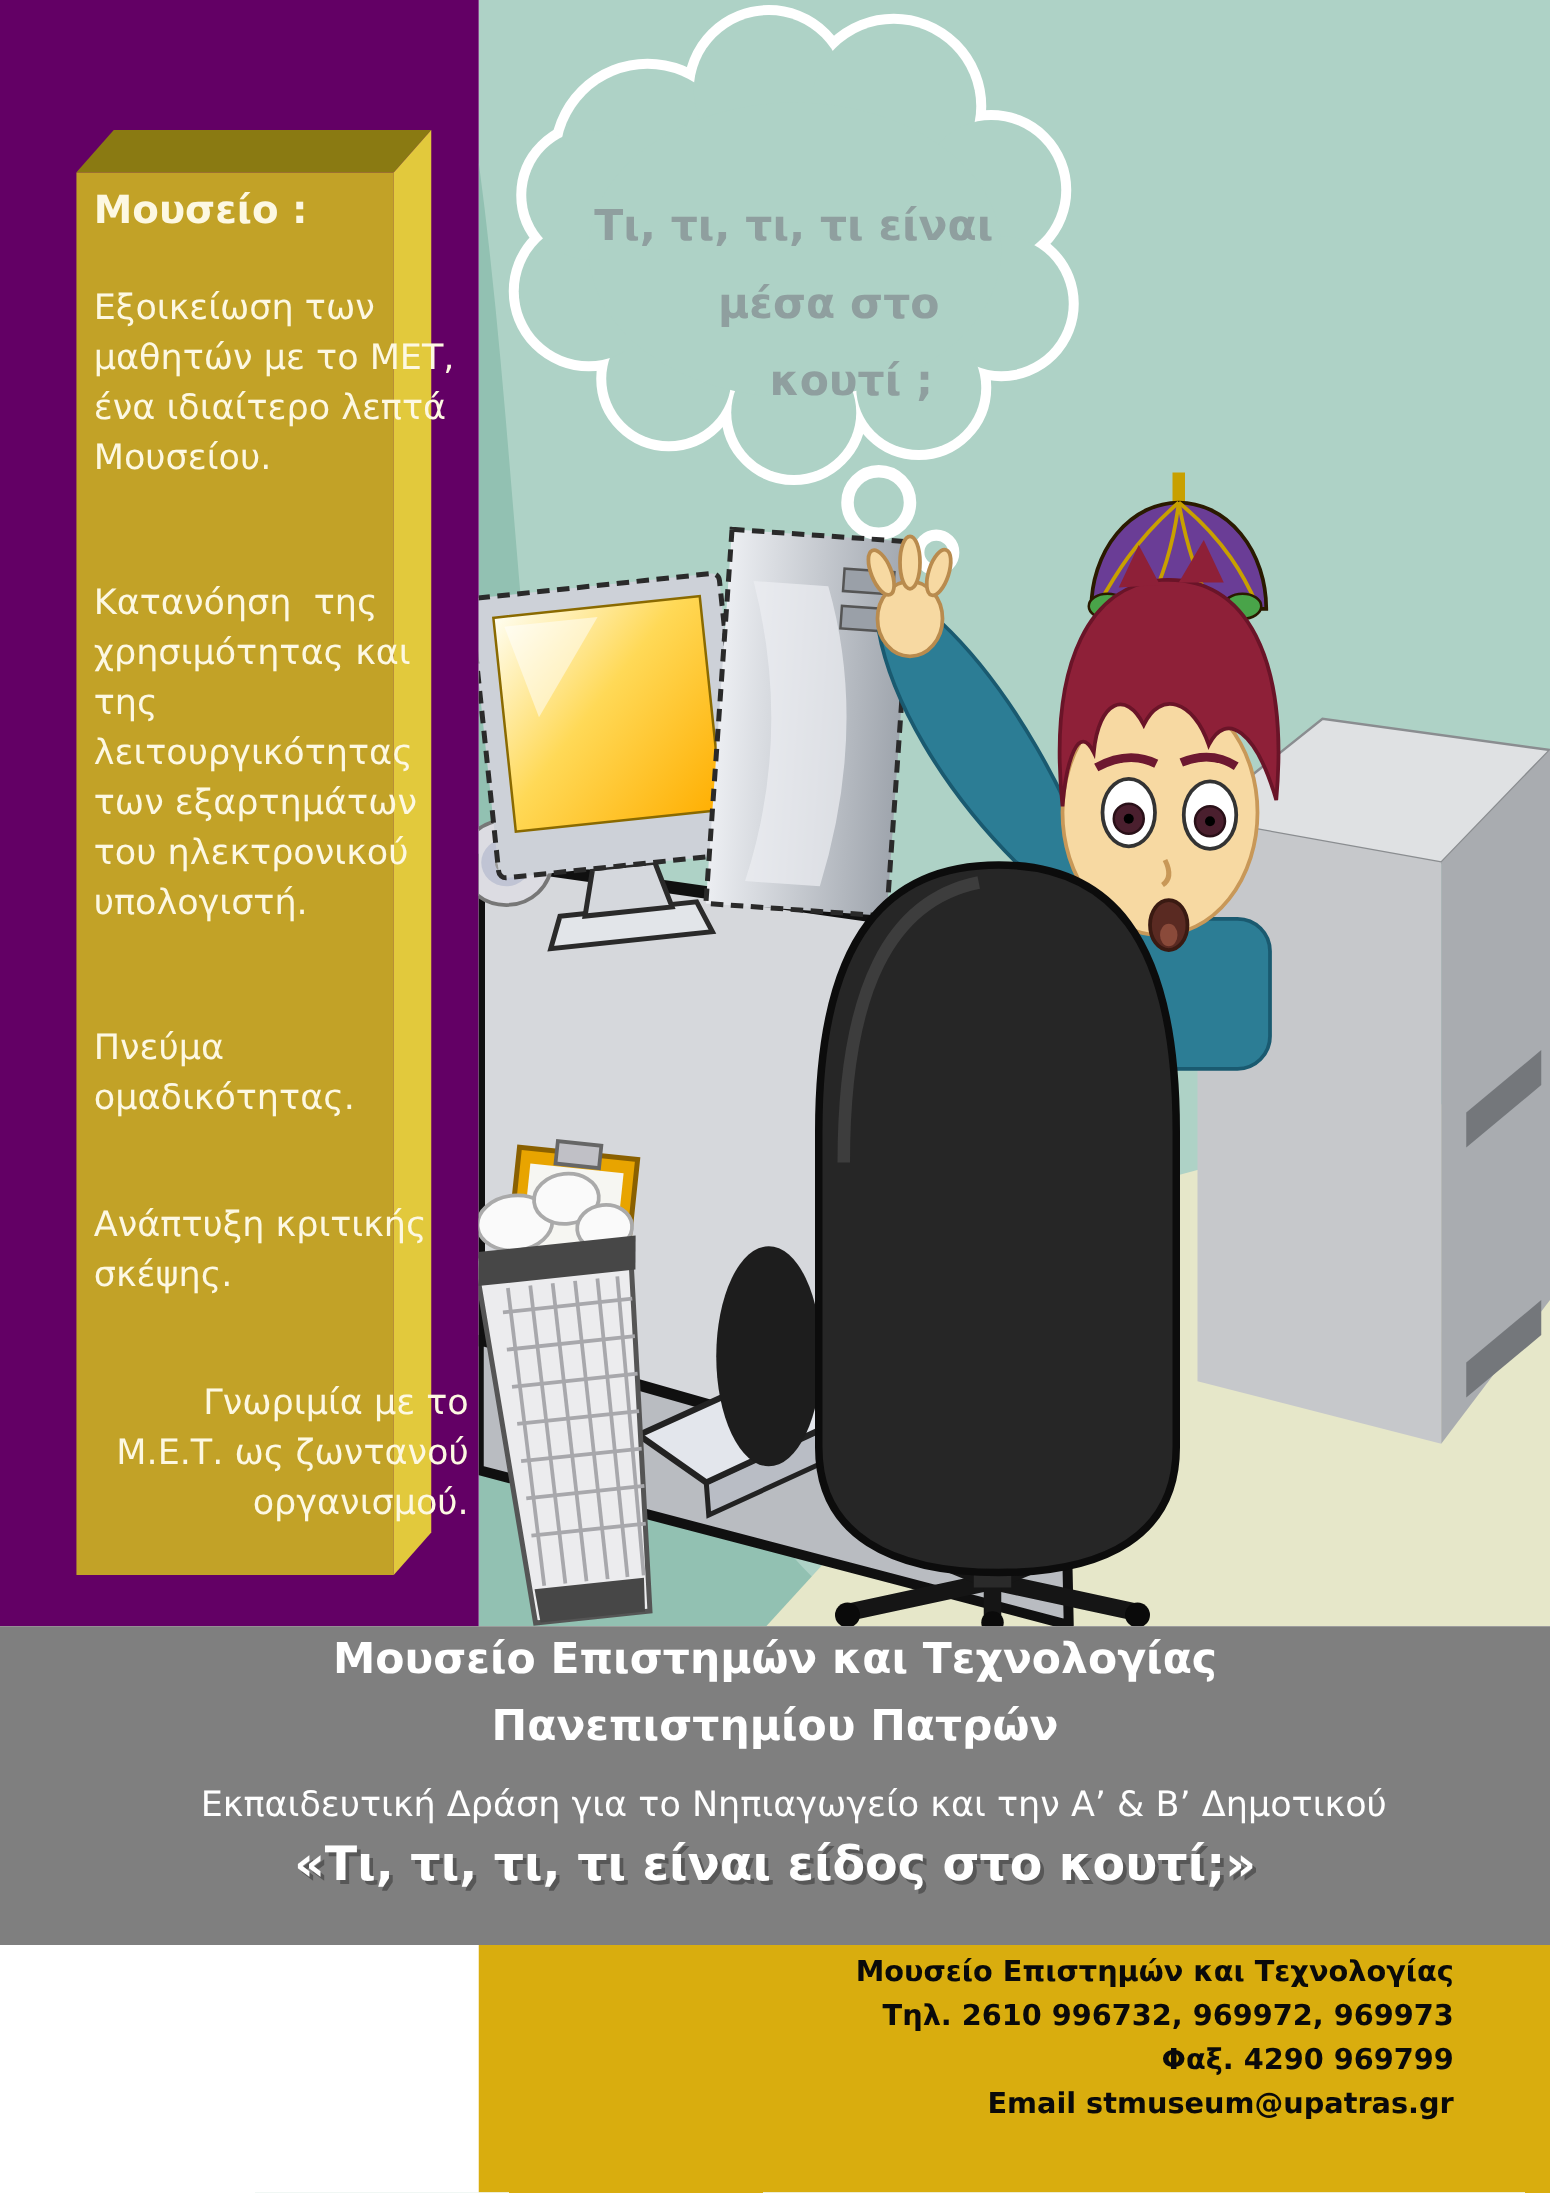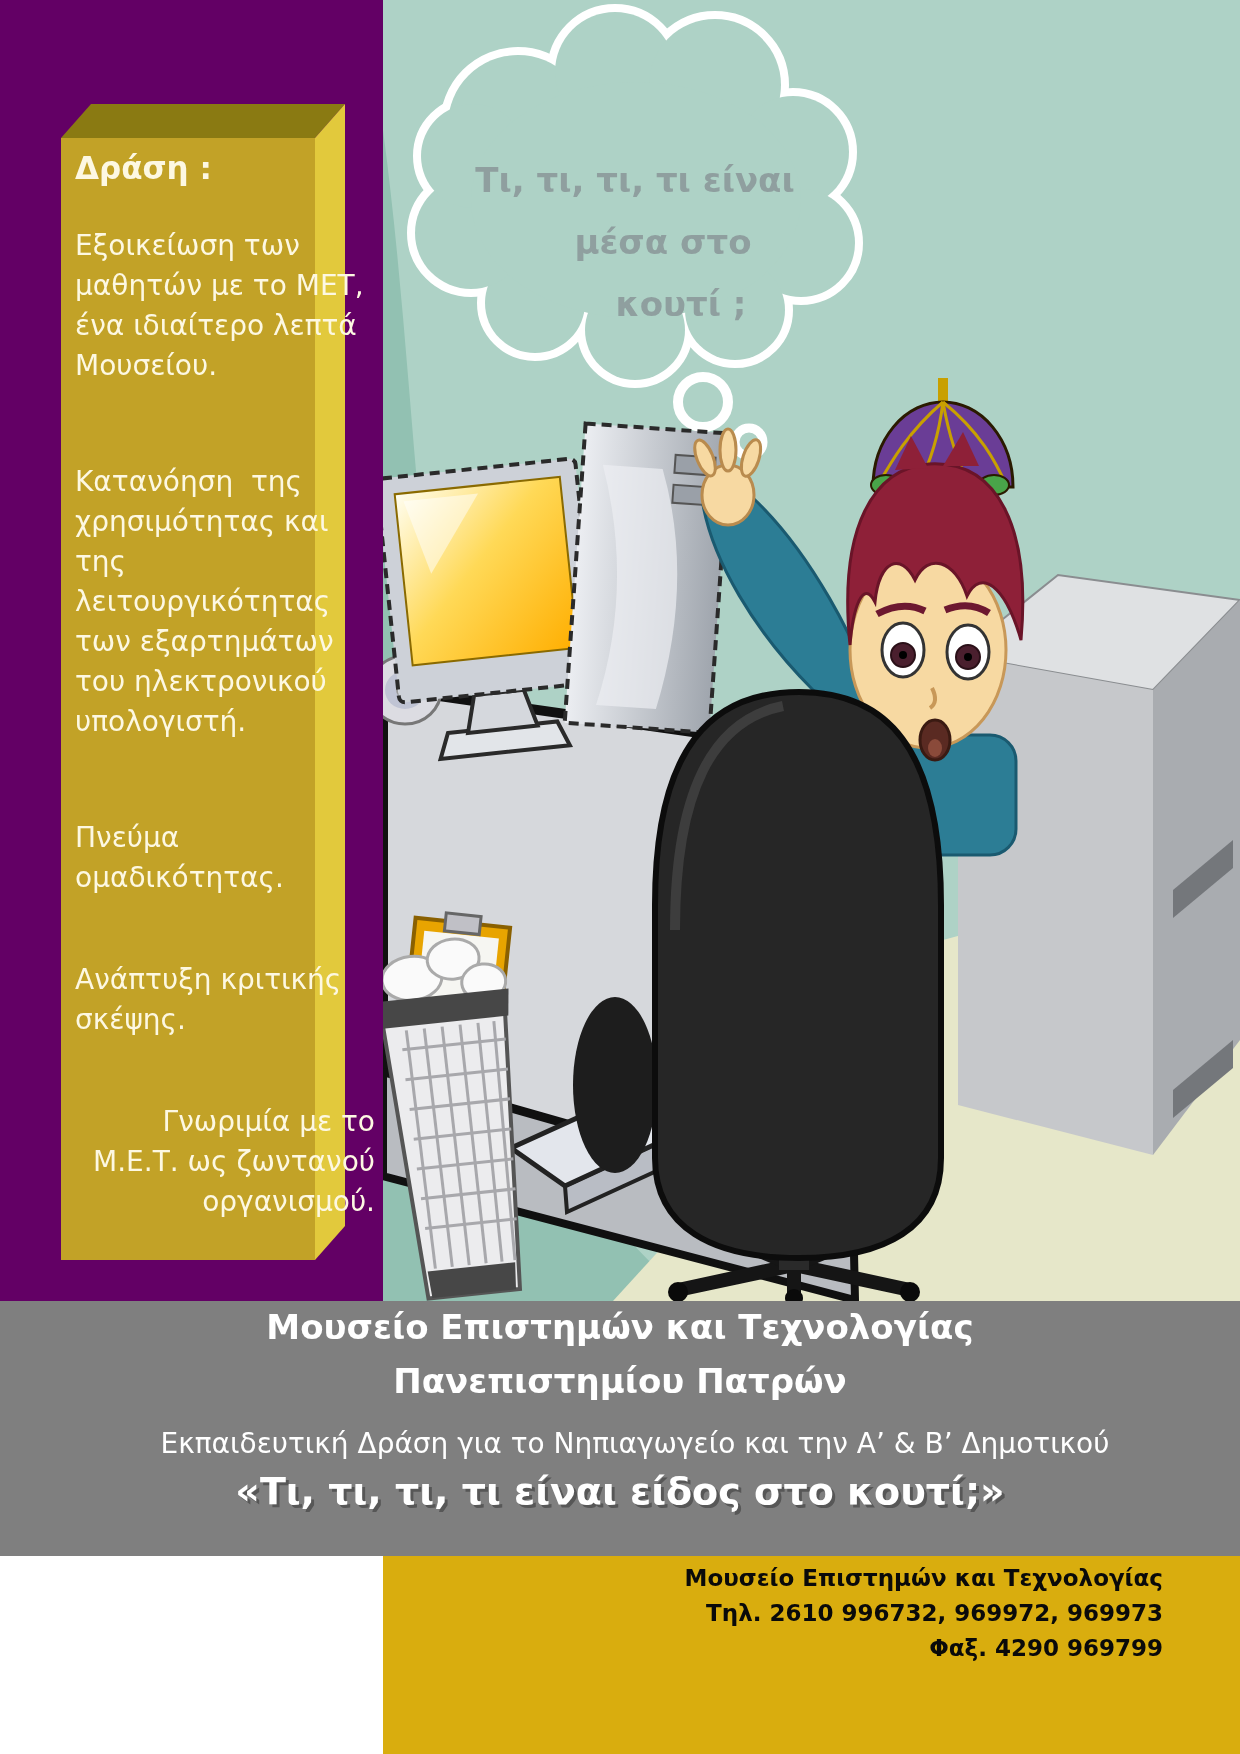--- a/index.html
+++ b/index.html
@@ -41,21 +41,21 @@
 
   <div class="abs purple-col"></div>
 
   <svg class="abs gold-box-svg" width="290" height="1165" viewBox="0 0 290 1165">
     <polygon points="0,38 30,4 284,4 254,38" fill="#8a7a12"></polygon>
     <rect x="0" y="38" width="254" height="1122" fill="#c2a227"></rect>
     <polygon points="254,38 284,4 284,1126 254,1160" fill="#e2c93c"></polygon>
   </svg>
 
   <div class="abs objectives">
-    <div class="obj-heading">Δράση :</div>
+    <div class="obj-heading">Μουσείο :</div>
     <p class="obj-item mb76">Εξοικείωση των μαθητών με το ΜΕΤ, ένα ιδιαίτερο λεπτά Μουσείου.</p>
     <p class="obj-item mb76">Κατανόηση  της χρησιμότητας και της λειτουργικότητας των εξαρτημάτων του ηλεκτρονικού υπολογιστή.</p>
     <p class="obj-item mb62">Πνεύμα ομαδικότητας.</p>
     <p class="obj-item mb62">Ανάπτυξη κριτικής σκέψης.</p>
     <p class="obj-item last">Γνωριμία με το Μ.Ε.Τ. ως ζωντανού οργανισμού.</p>
   </div>
 
   <div class="abs illus">
     <svg width="857" height="1301" viewBox="0 0 857 1301">
       <defs>
@@ -267,16 +267,17 @@
     <div class="band-title2">Πανεπιστημίου Πατρών</div>
     <div class="band-sub">Εκπαιδευτική Δράση για το Νηπιαγωγείο και την Α’ &amp; Β’ Δημοτικού</div>
     <div class="band-quote">«Τι, τι, τι, τι είναι είδος στο κουτί;»</div>
   </div>
 
   <div class="abs footer-gold">
     <div class="contact">
       <div>Μουσείο Επιστημών και Τεχνολογίας</div>
       <div>Τηλ. 2610 996732, 969972, 969973</div>
       <div>Φαξ. 4290 969799</div>
+      <div>Email stmuseum@upatras.gr</div>
     </div>
   </div>
 
 </div>
 
 </body></html>

